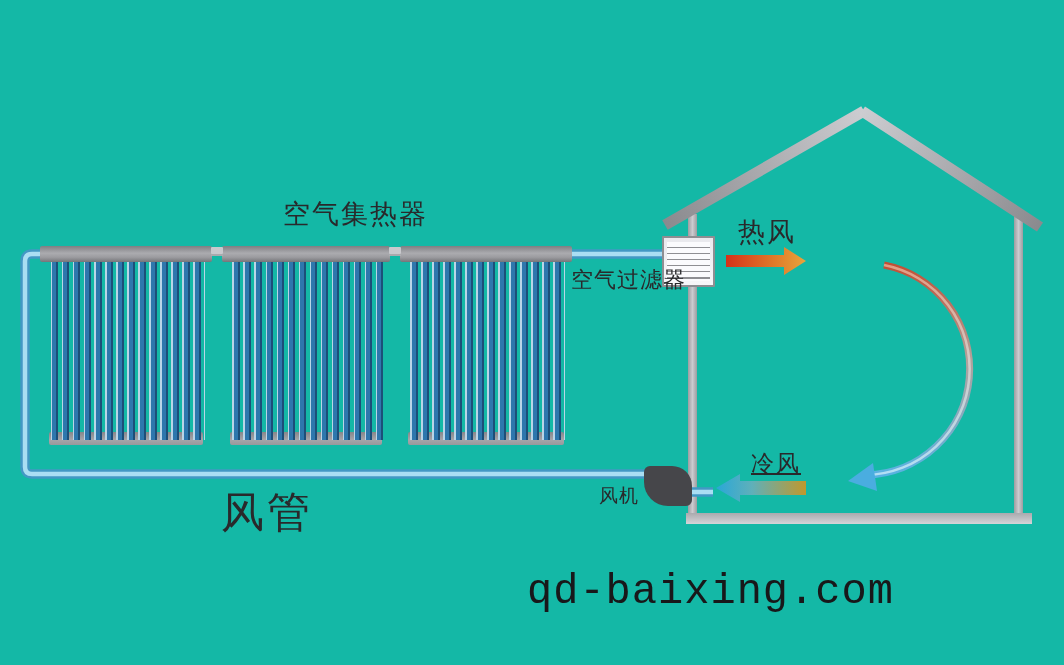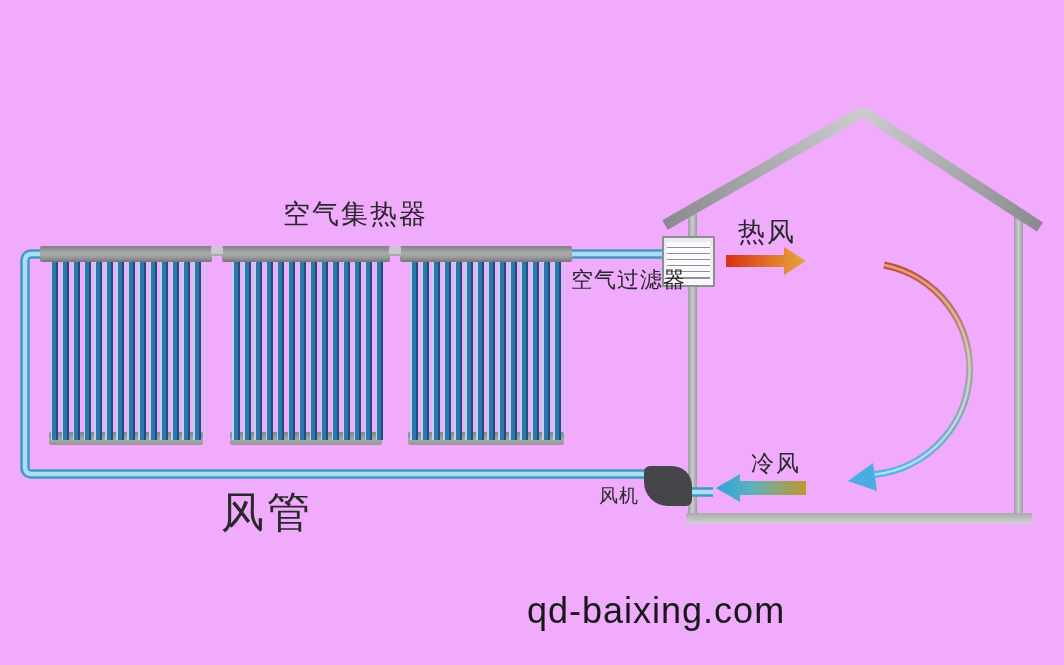--- a/index.html
+++ b/index.html
@@ -1,18 +1,18 @@
 <!DOCTYPE html>
 <html><head>
 <meta charset="utf-8">
 <style>
   * { margin:0; padding:0; box-sizing:border-box; }
   html,body { width:1064px; height:665px; overflow:hidden; }
   body { font-family:"Liberation Sans", sans-serif; }
-  .stage { position:relative; width:1064px; height:665px; background:#f0abfc;padding-left:17px; }
+  .stage { position:relative; width:1064px; height:665px; background:#14b8a6;padding-left:17px; }
 
   .svg-layer { position:absolute; left:0; top:0; z-index:1; }
 
   
   .bar-top {
     position:absolute; height:16px; z-index:4;
     background:linear-gradient(180deg,#7f7f83 0%,#ababaf 45%,#9c9ca0 70%,#757579 100%);
     border-radius:2px;
   }
   .bar-bottom {
@@ -44,26 +44,26 @@
     position:absolute; left:3px; right:3px; top:4px; bottom:4px;
     background:repeating-linear-gradient(180deg,
       #fbfbfd 0px, #fbfbfd 4.6px, #8f8f93 4.6px, #8f8f93 6.1px);
   }
 
   
   .lbl { position:absolute; color:#29292b; z-index:6; white-space:nowrap; line-height:1.1; }
   .lbl-collector { left:283px; top:200px; font-size:27px; letter-spacing:2px; }
   .lbl-filter    { left:571px; top:268px; font-size:22px; letter-spacing:1px; }
   .lbl-hot       { left:738px; top:218px; font-size:27px; letter-spacing:2px; }
-  .lbl-cold      { left:751px; top:451px; font-size:23px; letter-spacing:2px; }
+  .lbl-cold      { left:751px; top:451px; font-size:23px; letter-spacing:2px;text-decoration:underline; }
   .lbl-fan       { left:599px; top:486px; font-size:19px; letter-spacing:1px;text-align:center; }
   .lbl-duct      { left:221px; top:489px; font-size:43px; letter-spacing:3px; }
   .watermark {
-    position:absolute; left:527px; top:590px; z-index:6;
-    font-size:36px; color:#18181a; letter-spacing:1px;
+    position:absolute; left:527px; top:568px; z-index:6;
+    font-size:42px; color:#18181a; letter-spacing:1px;font-family:Liberation Mono, monospace;
   }
 </style>
 </head>
 <body>
 
 <div class="stage">
 
   <svg class="svg-layer" width="1064" height="665" viewBox="0 0 1064 665">
     <defs>
       <linearGradient id="roofL" gradientUnits="userSpaceOnUse" x1="665" y1="225" x2="864" y2="111">

